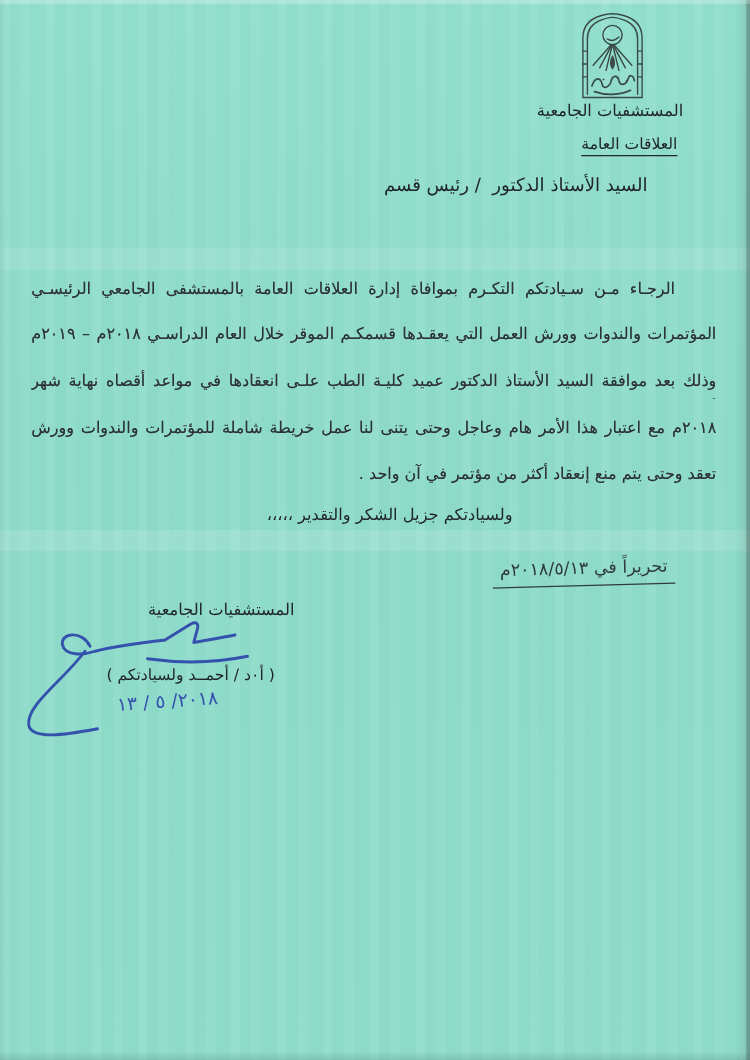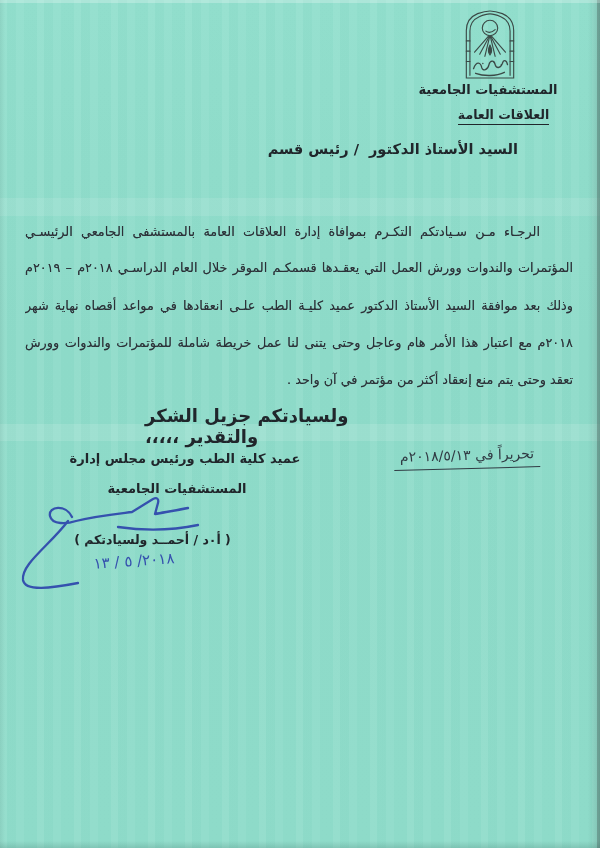--- a/index.html
+++ b/index.html
@@ -24,21 +24,21 @@
   .band.b2{top:424px;height:17px;background:rgba(255,255,255,0.12);}
   .edge{position:absolute;z-index:3;pointer-events:none;}
   .edge.right{top:0;bottom:0;right:0;width:12px;background:linear-gradient(90deg,rgba(0,0,0,0),rgba(45,90,82,0.22));}
   .edge.rline{top:0;bottom:0;right:0;width:3px;background:rgba(70,95,90,0.38);}
   .edge.bottom{left:0;right:0;bottom:0;height:7px;background:linear-gradient(0deg,rgba(45,90,82,0.18),rgba(0,0,0,0));}
   .edge.left{top:0;bottom:0;left:0;width:5px;background:linear-gradient(90deg,rgba(45,90,82,0.10),rgba(0,0,0,0));}
   .edge.top{left:0;right:0;top:0;height:3px;background:rgba(255,255,255,0.25);}
 
   .txt{position:absolute;z-index:2;}
   .ar{direction:rtl;}
-  .bold{font-weight:bold;color:#20262b;}
+  .bold{font-weight:normal;color:#20262b;}
 
   .logo{position:absolute;left:463px;top:10px;width:54px;height:70px;z-index:2;}
 
   .org1{left:408px;top:82px;width:160px;text-align:center;font-size:13px;letter-spacing:0.3px;}
   .org2{left:408px;top:107px;width:160px;text-align:center;font-size:12.5px;}
   .org2 span{display:inline-block;border-bottom:1.6px solid #20262b;padding-bottom:2px;margin-left:31px;}
 
   .recipient{right:82px;top:141px;font-size:14.5px;white-space:pre;margin-left:44px;}
   .salutation{right:136px;top:171px;font-size:13.5px;}
 
@@ -46,21 +46,21 @@
     font-size:12.8px;line-height:22px;height:24px;overflow:hidden;
     text-align:justify;text-align-last:justify;
     color:#2c3138;text-shadow:0 0 .4px rgba(44,49,56,.55);
   }
   .l1{left:25px;right:60px;top:221px;}
   .l2{left:25px;right:27px;top:257px;}
   .l3{left:25px;right:27px;top:295px;}
   .l4{left:25px;right:27px;top:332px;}
   .l5{left:25px;right:27px;top:369px;text-align:right;text-align-last:right;}
 
-  .closing{left:145px;top:405px;width:265px;text-align:left;font-size:18px;}
+  .closing{left:145px;top:405px;width:265px;text-align:right;font-size:13px;}
 
   .dateline{
     right:60px;top:447px;font-size:14px;color:#303a43;
     border-bottom:1.3px solid #303a43;padding:0 6px 5px 6px;
     transform:rotate(-1.5deg);
   }
 
   .sigtitle1{left:68px;top:451px;width:234px;text-align:center;font-size:13px;}
   .sigtitle2{left:60px;top:481px;width:234px;text-align:center;font-size:13px;}
   .signame{left:70px;top:532px;width:165px;text-align:center;font-size:12.5px;white-space:nowrap;}
@@ -113,21 +113,20 @@
   <div class="txt ar bodyline l1">الرجـاء مـن سـيادتكم التكـرم بموافاة إدارة العلاقات العامة بالمستشفى الجامعي الرئيسـي بمواعيـد</div>
   <div class="txt ar bodyline l2">المؤتمرات والندوات وورش العمل التي يعقـدها قسمكـم الموقر خلال العام الدراسـي ٢٠١٨م – ٢٠١٩م</div>
   <div class="txt ar bodyline l3">وذلك بعد موافقة السيد الأستاذ الدكتور عميد كليـة الطب علـى انعقادها في مواعد أقصاه نهاية شهر أغسطس</div>
   <div class="txt ar bodyline l4">٢٠١٨م مع اعتبار هذا الأمر هام وعاجل وحتى يتنى لنا عمل خريطة شاملة للمؤتمرات والندوات وورش العمل التي</div>
   <div class="txt ar bodyline l5">تعقد وحتى يتم منع إنعقاد أكثر من مؤتمر في آن واحد .</div>
 
   <div class="txt ar bold closing">ولسيادتكم جزيل الشكر والتقدير ،،،،،</div>
 
   <div class="txt ar dateline">تحريراً في ٢٠١٨/٥/١٣م</div>
 
-  <div class="txt ar bold sigtitle1">عميد كلية الطب ورئيس مجلس إدارة</div>
   <div class="txt ar bold sigtitle2">المستشفيات الجامعية</div>
 
   <svg class="sigsvg" viewBox="0 0 215 112">
     <g fill="none" stroke="#3551ae" stroke-width="2.3" stroke-linecap="round" stroke-linejoin="round">
       <path d="M66,30 C60,17 42,19 44,29 C46,38 61,37 70,34 C90,29 110,27 126,25 L147,12 C151,10 153,12 152,16 L149,27 C160,25 172,23 182,21" stroke="#3551ae"></path>
       <path d="M112,40 C140,44 168,43 192,38" stroke="#3551ae"></path>
       <path d="M62,34 C44,58 15,77 17,93 C19,105 46,101 72,96" stroke="#3551ae"></path>
     </g>
   </svg>
 

